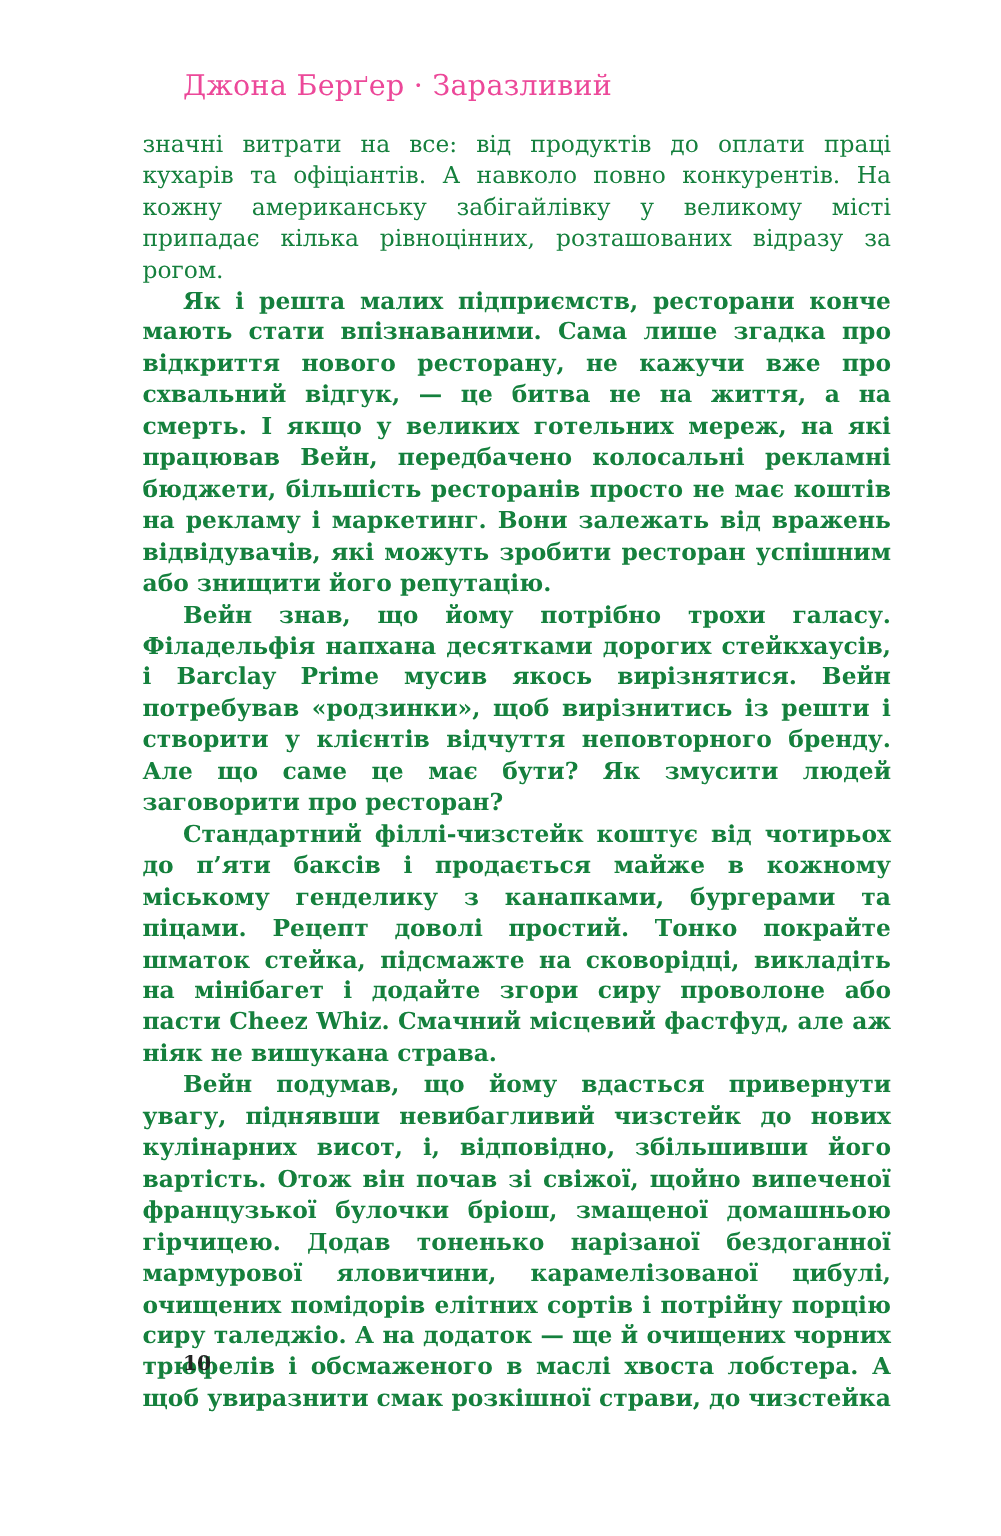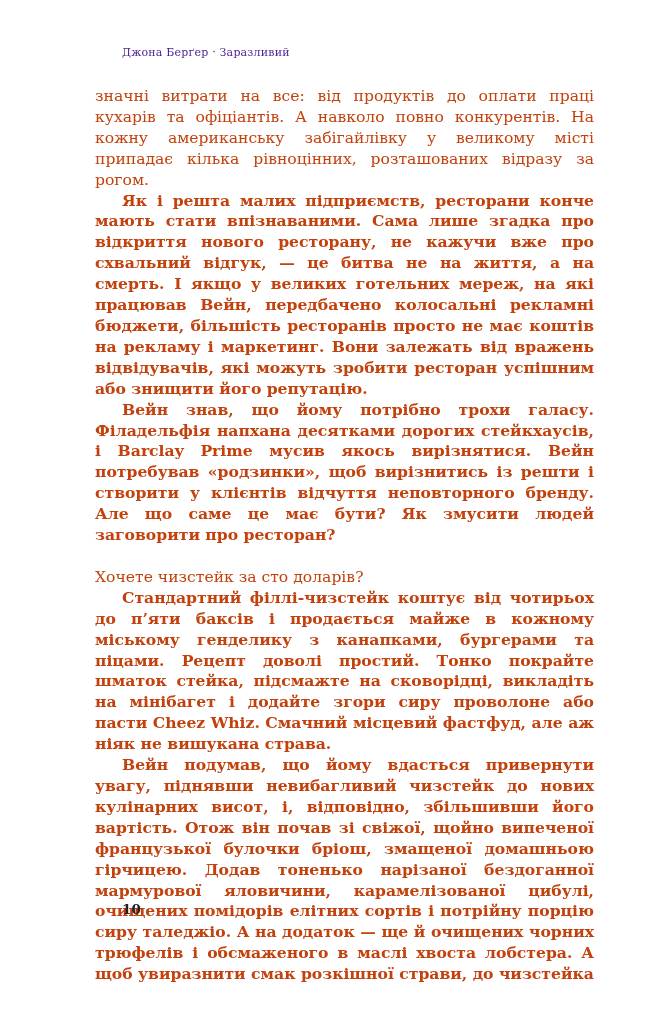--- a/index.html
+++ b/index.html
@@ -14,34 +14,34 @@
     background: #ffffff;
     color: #1c1c1c;
     font-family: "DejaVu Serif", "Liberation Serif", serif;
     overflow: hidden;
     box-sizing: border-box;
   }
   .running-header {
     position: absolute;
     top: 46px;
     left: 122px;
-    font-size: 11px;
+    font-size: 19px;
     letter-spacing: 0.2px;
-    color: #4c1d95;
+    color: #ec4899;
     white-space: nowrap;
   }
   .text-block {
     position: absolute;
     top: 86px;
     left: 95px;
     width: 499px;
     font-size: 15.6px;
     line-height: 20.9px;
     text-align: justify;
-    color: #c2410c;
+    color: #15803d;
   }
   .text-block p {
     margin: 0;
     padding: 0;
   }
   .text-block p.indent {
     text-indent: 27px;
     font-weight: bold;
   }
   .text-block p.section-start {
@@ -60,20 +60,19 @@
 <body>
 
 <div class="page">
 
   <div class="running-header">Джона Берґер · Заразливий</div>
 
   <div class="text-block">
     <p>значні витрати на все: від продуктів до оплати праці кухарів та офіціантів. А навколо повно конкурентів. На кожну американську забігайлівку у великому місті припадає кілька рівноцінних, розташованих відразу за рогом.</p>
     <p class="indent">Як і решта малих підприємств, ресторани конче мають стати впізнаваними. Сама лише згадка про відкриття нового ресторану, не кажучи вже про схвальний відгук, — це битва не на життя, а на смерть. І якщо у великих готельних мереж, на які працював Вейн, передбачено колосальні рекламні бюджети, більшість ресторанів просто не має коштів на рекламу і маркетинг. Вони залежать від вражень відвідувачів, які можуть зробити ресторан успішним або знищити його репутацію.</p>
     <p class="indent">Вейн знав, що йому потрібно трохи галасу. Філадельфія напхана десятками дорогих стейкхаусів, і Barclay Prime мусив якось вирізнятися. Вейн потребував «родзинки», щоб вирізнитись із решти і створити у клієнтів відчуття неповторного бренду. Але що саме це має бути? Як змусити людей заговорити про ресторан?</p>
-    <p class="section-start">Хочете чизстейк за сто доларів?</p>
     <p class="indent">Стандартний філлі-чизстейк коштує від чотирьох до п’яти баксів і продається майже в кожному міському генделику з канапками, бургерами та піцами. Рецепт доволі простий. Тонко покрайте шматок стейка, підсмажте на сковорідці, викладіть на мінібагет і додайте згори сиру проволоне або пасти Cheez Whiz. Смачний місцевий фастфуд, але аж ніяк не вишукана страва.</p>
     <p class="indent">Вейн подумав, що йому вдасться привернути увагу, піднявши невибагливий чизстейк до нових кулінарних висот, і, відповідно, збільшивши його вартість. Отож він почав зі свіжої, щойно випеченої французької булочки бріош, змащеної домашньою гірчицею. Додав тоненько нарізаної бездоганної мармурової яловичини, карамелізованої цибулі, очищених помідорів елітних сортів і потрійну порцію сиру таледжіо. А на додаток — ще й очищених чорних трюфелів і обсмаженого в маслі хвоста лобстера. А щоб увиразнити смак розкішної страви, до чизстейка</p>
   </div>
 
   <div class="page-number">10</div>
 
 </div>
 
 </body></html>

